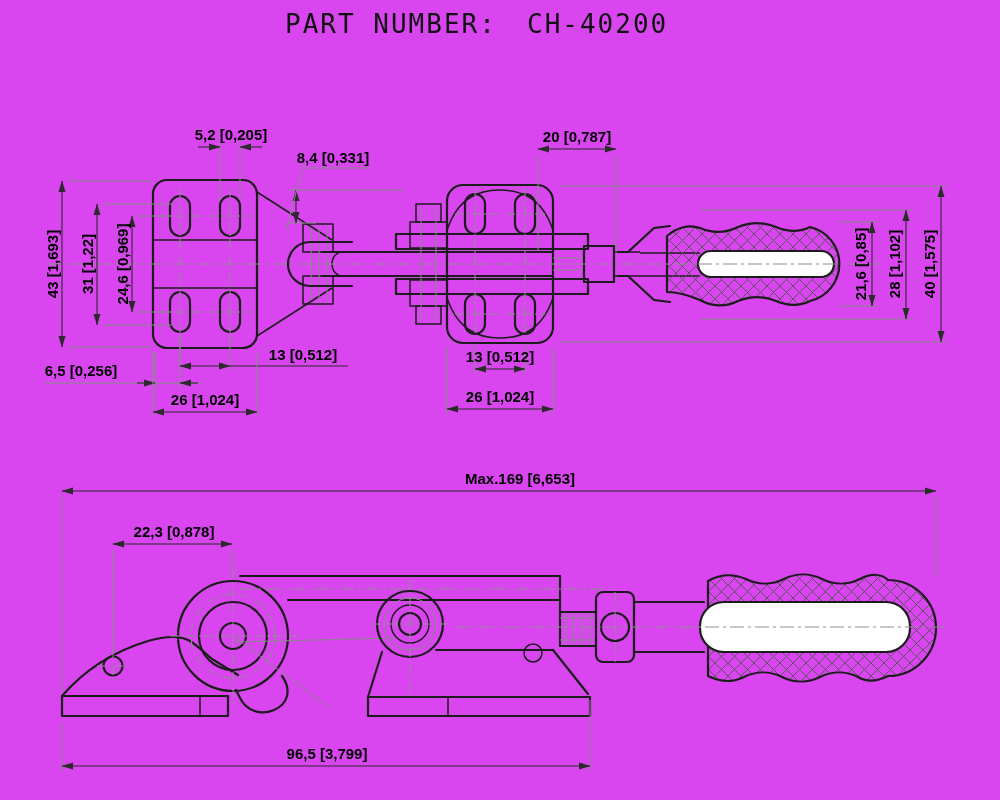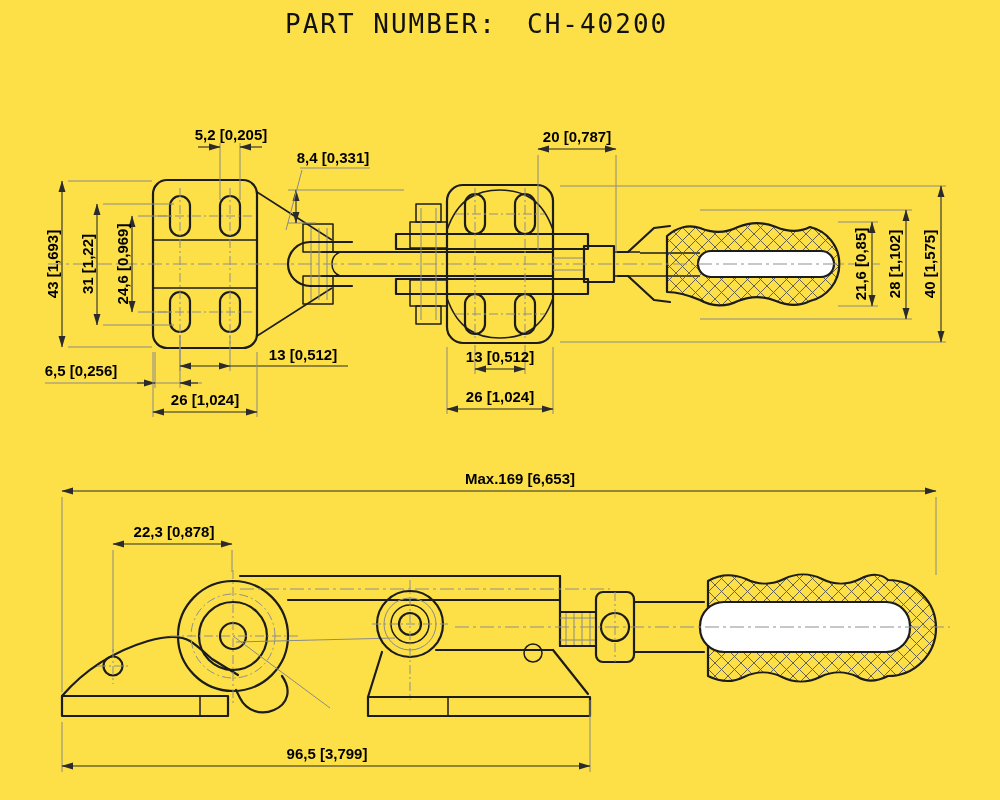--- a/index.html
+++ b/index.html
@@ -1,16 +1,16 @@
 <!DOCTYPE html>
 <html><head>
 <meta charset="utf-8">
 <style>
   html,body{margin:0;padding:0;background:#fff;}
-  .stage{position:relative;width:1000px;height:800px;background:#fde047;overflow:hidden;}
+  .stage{position:relative;width:1000px;height:800px;background:#d946ef;overflow:hidden;}
   svg{display:block;}
   .ol  { stroke:#1c1c1c; stroke-width:2.2; fill:none; stroke-linejoin:round; stroke-linecap:round; }
   .ol2 { stroke:#1c1c1c; stroke-width:1.5; fill:none; stroke-linejoin:round; }
   .thin{ stroke:#8a8a8a; stroke-width:1;   fill:none; }
   .dim { stroke:#2b2b2b; stroke-width:1.1; fill:none; }
   .cl  { stroke:#8f8f8f; stroke-width:1;   fill:none; stroke-dasharray:14 4 3 4; }
   .cls { stroke:#8f8f8f; stroke-width:1;   fill:none; stroke-dasharray:9 3 2 3; }
   .dt  { font:bold 15px "Liberation Sans", sans-serif; fill:#000; }
   .tt  { font:26px "DejaVu Sans Mono", monospace; fill:#111; letter-spacing:2px; }
   .wfill{ fill:#ffffff; }

